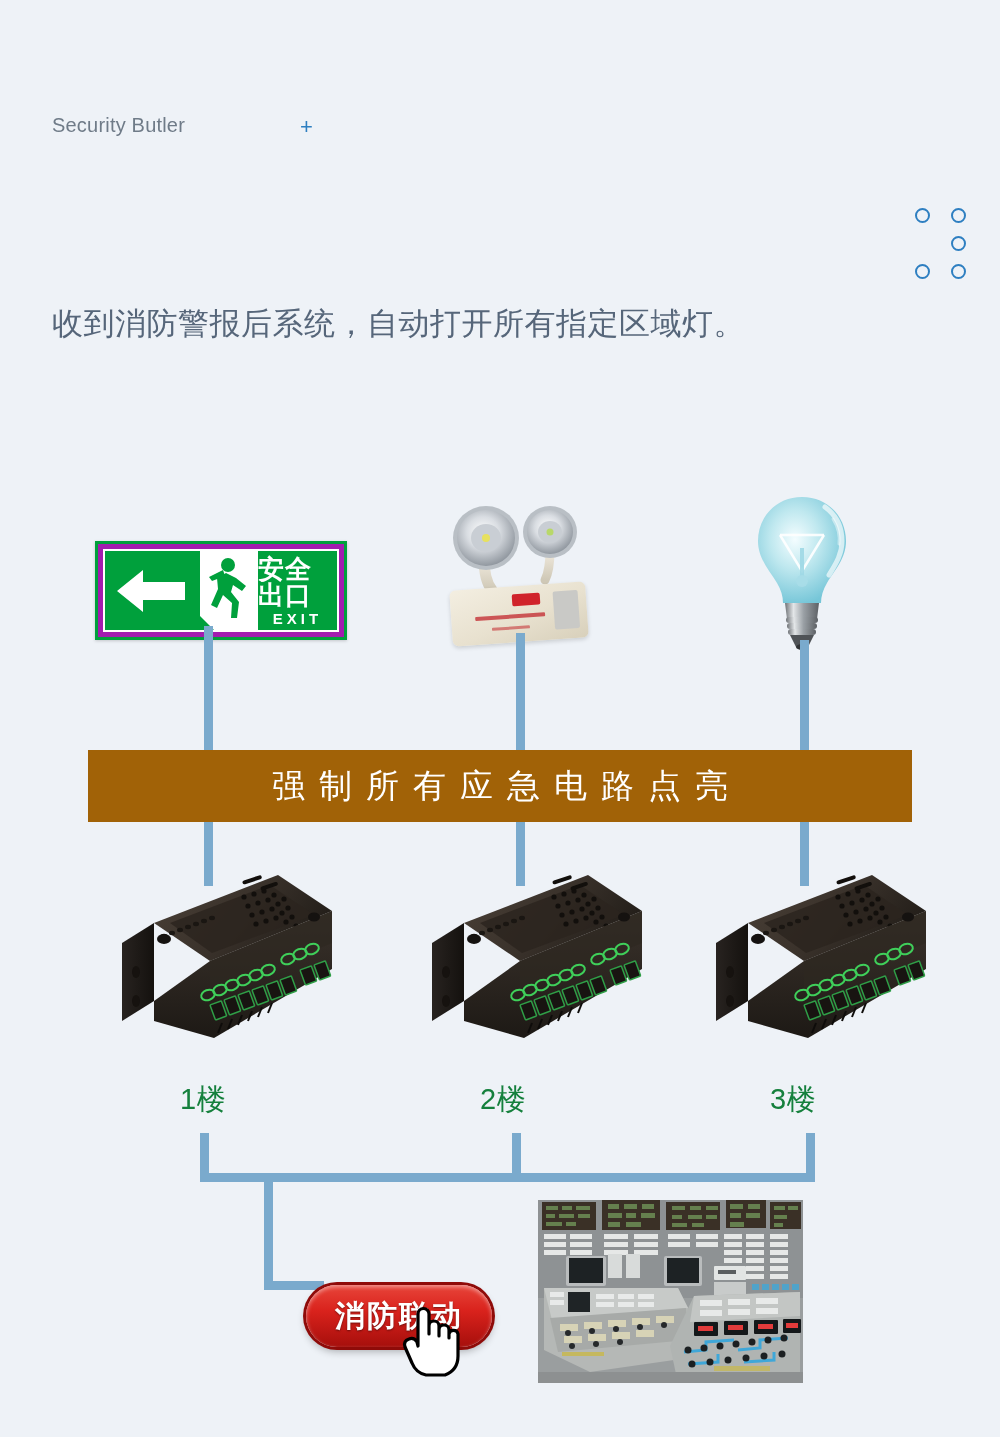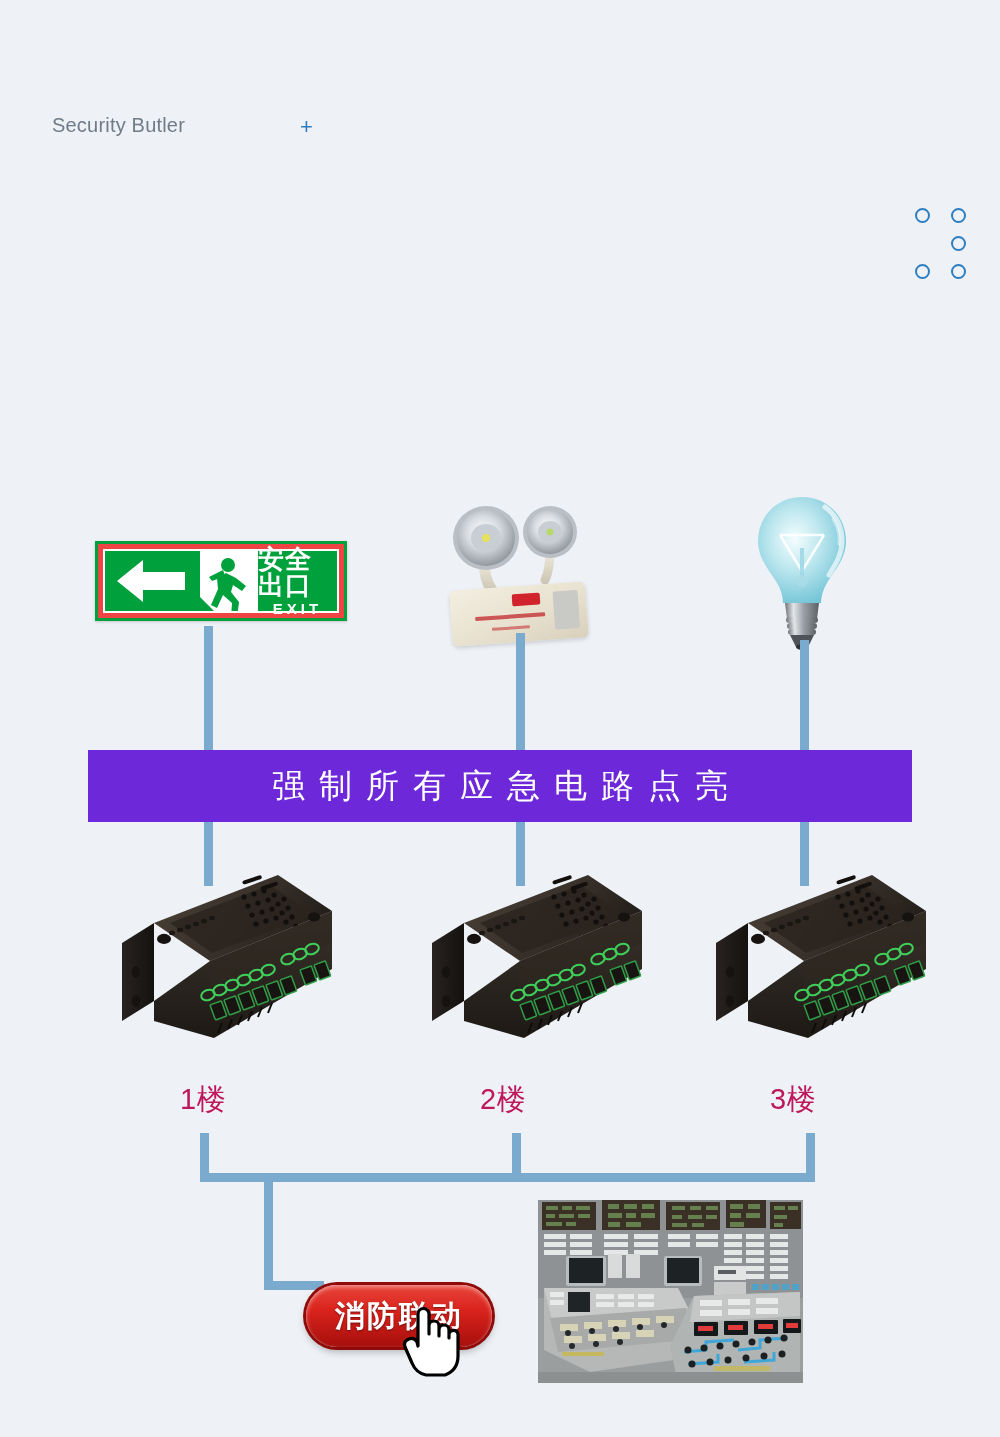--- a/index.html
+++ b/index.html
@@ -35,31 +35,31 @@
     border:2.5px solid #2e7fc1;box-sizing:border-box;
   }
 
   
   .vline{position:absolute;background:#7aaacd;width:9px;}
   .hline{position:absolute;background:#7aaacd;height:9px;}
 
   
   .banner{
     position:absolute;left:88px;top:722px;width:824px;height:72px;
-    background:#6d28d9;display:flex;align-items:center;justify-content:center;
+    background:#a16207;display:flex;align-items:center;justify-content:center;
   }
   .banner span{
     color:#ffffff;font-size:33px;letter-spacing:14px;
     text-indent:14px;font-weight:400;
   }
 
   
   .exitsign{
-    position:absolute;left:95px;top:513px;width:252px;height:80px;
-    background:#ef4444;border:3px solid #00a03c;box-sizing:border-box;
+    position:absolute;left:95px;top:513px;width:252px;height:99px;
+    background:#a21caf;border:3px solid #00a03c;box-sizing:border-box;
     box-shadow:0 1px 3px rgba(0,0,0,.18);
   }
   .exitsign-inner{
     position:absolute;inset:5px;border:2px solid #ffffff;box-sizing:border-box;
     background:#00a03c;display:flex;align-items:stretch;
   }
   .exit-arrow{flex:0 0 95px;position:relative;}
   .exit-arrow svg{position:absolute;left:12px;top:50%;transform:translateY(-50%);}
   .exit-man{
     flex:0 0 58px;background:#ffffff;position:relative;
@@ -99,21 +99,21 @@
   }
 
   
   .bulb{position:absolute;left:750px;top:465px;width:105px;height:160px;}
 
   
   .module{position:absolute;width:222px;height:175px;}
 
   
   .floor{
-    position:absolute;font-size:29px;color:#be185d;font-weight:400;
+    position:absolute;font-size:29px;color:#15803d;font-weight:400;
     letter-spacing:.5px;
   }
 
   
   .redbtn{
     position:absolute;left:306px;top:1257px;width:186px;height:62px;
     border-radius:32px;
     background:linear-gradient(180deg,#e8453a 0%,#d9221c 42%,#a60f0c 100%);
     box-shadow:0 0 0 3px #8f0b09, 0 4px 8px rgba(0,0,0,.32),
                inset 0 2px 4px rgba(255,255,255,.45);
@@ -131,20 +131,21 @@
     background:#8b8f93;overflow:hidden;
   }
 </style>
 </head>
 <body>
 
 <div class="stage">
 
   <div class="brand">Security Butler</div>
   <div class="brand-plus">+</div>
+  <div class="subtitle">收到消防警报后系统，自动打开所有指定区域灯。</div>
 
   <div class="dots">
     <div class="dot" style="left:0;top:0;"></div>
     <div class="dot" style="left:36px;top:0;"></div>
     <div class="dot" style="left:36px;top:28px;"></div>
     <div class="dot" style="left:0;top:56px;"></div>
     <div class="dot" style="left:36px;top:56px;"></div>
   </div>
 
   <div class="exitsign">

